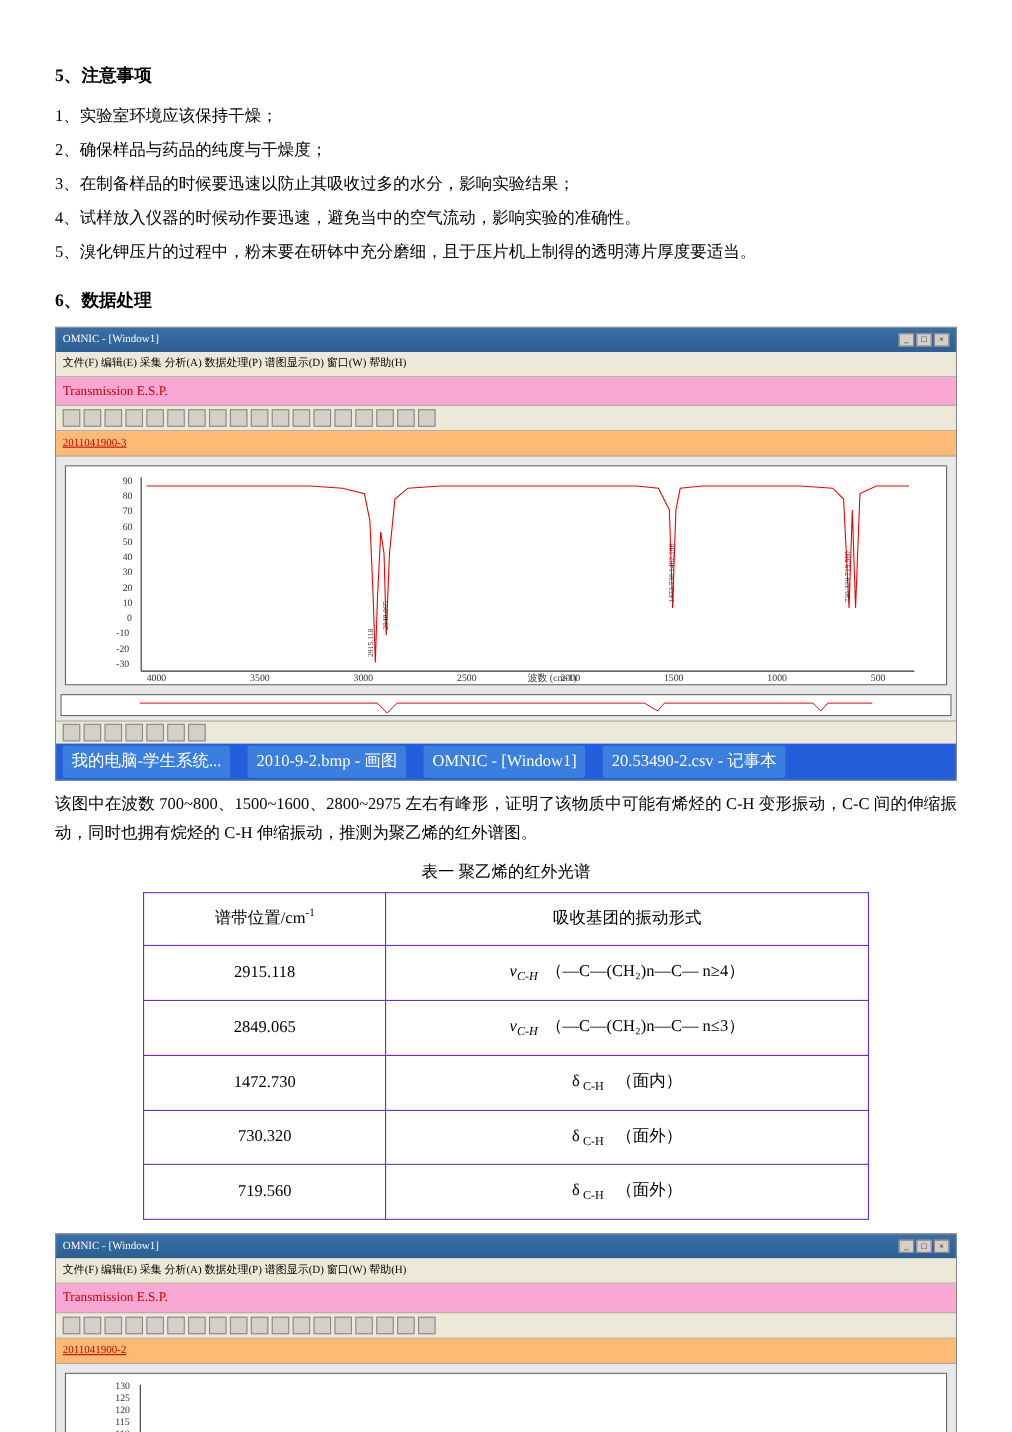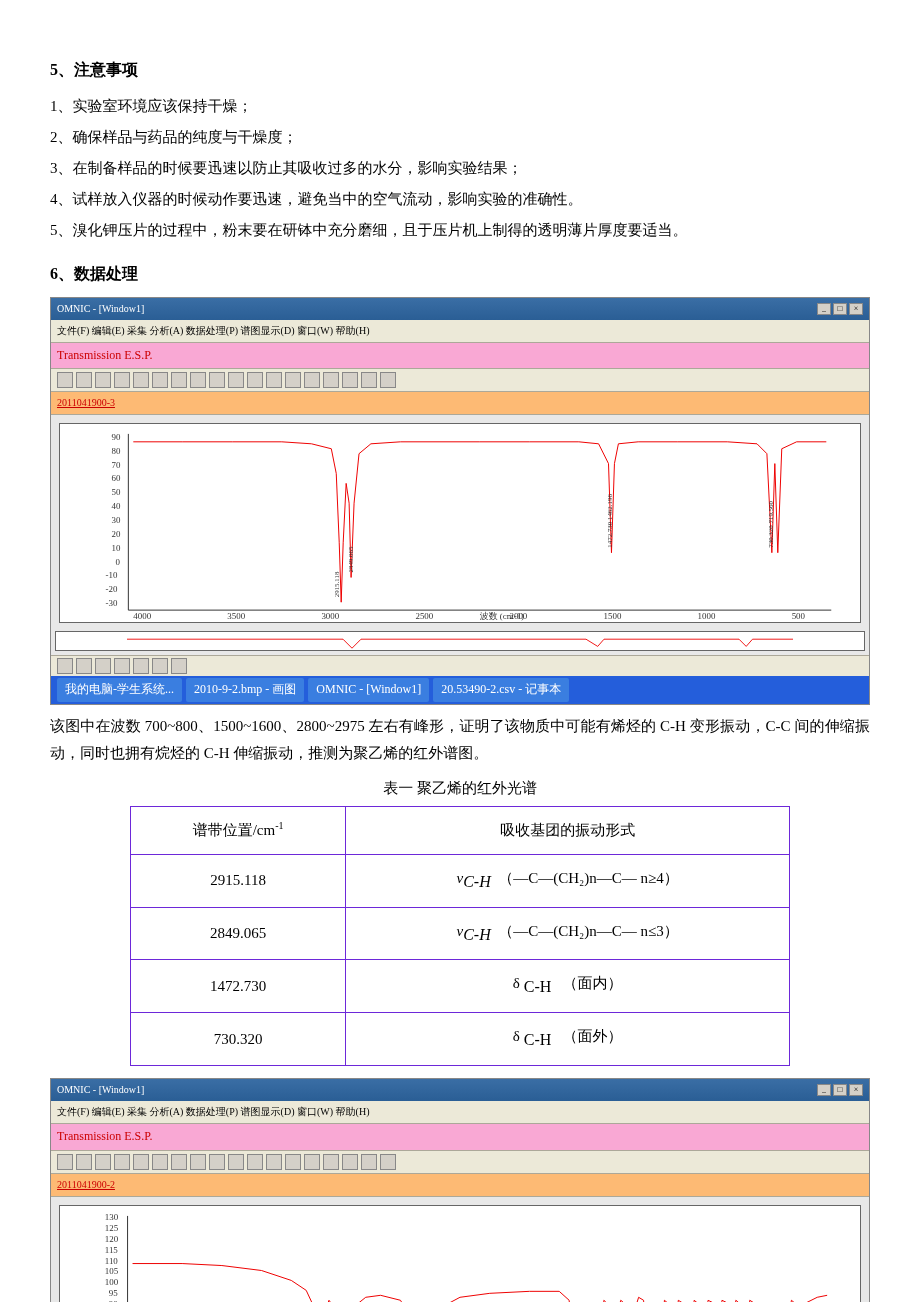--- a/index.html
+++ b/index.html
@@ -98,24 +98,24 @@
     .chart-preview {
       background: #fff;
       border: 1px solid #666;
       margin: 4px;
       height: 20px;
       position: relative;
     }
     .chart-taskbar {
       background: #245edb;
       padding: 2px 6px;
-      font-size: 12px;
+      font-size: 15px;
       color: #fff;
       display: flex;
-      gap: 4px;
+      gap: 16px;
     }
     .taskbar-item {
       background: #3a7ee0;
       padding: 1px 8px;
       border-radius: 2px;
     }
     .paragraph {
       margin: 6px 0;
       text-align: justify;
     }
@@ -131,21 +131,21 @@
     }
     table.data-table th, table.data-table td {
       border: 1px solid #6d28d9;
       padding: 10px 16px;
       text-align: center;
       vertical-align: middle;
       font-weight: normal;
     }
     table.data-table th { font-weight: normal; }
     .sup { font-size: 10px; vertical-align: super; }
-    .sub { font-size: 16px; vertical-align: sub; }
+    .sub { font-size: 11px; vertical-align: sub; }
     .ital { font-style: italic; font-family: "Times New Roman", serif; }
     .win-close {
       display: flex;
       gap: 2px;
     }
     .win-btn {
       width: 14px;
       height: 12px;
       background: #d4d0c8;
       border: 1px solid #888;
@@ -286,20 +286,24 @@
     <tr>
       <td>2849.065</td>
       <td><span class="ital">ν<span class="sub">C-H</span></span>&nbsp;&nbsp;<span>（―C―(CH₂)n―C― n≤3）</span></td>
     </tr>
     <tr>
       <td>1472.730</td>
       <td>δ<span class="sub"> C-H</span>&nbsp;&nbsp;&nbsp;<span>（面内）</span></td>
     </tr>
     <tr>
       <td>730.320</td>
+      <td>δ<span class="sub"> C-H</span>&nbsp;&nbsp;&nbsp;<span>（面外）</span></td>
+    </tr>
+    <tr>
+      <td>719.560</td>
       <td>δ<span class="sub"> C-H</span>&nbsp;&nbsp;&nbsp;<span>（面外）</span></td>
     </tr>
   </tbody>
 </table>
 
 <div class="chart-container">
   <div class="chart-titlebar">
     <span>OMNIC - [Window1]</span>
     <span class="win-close">
       <span class="win-btn">_</span>

